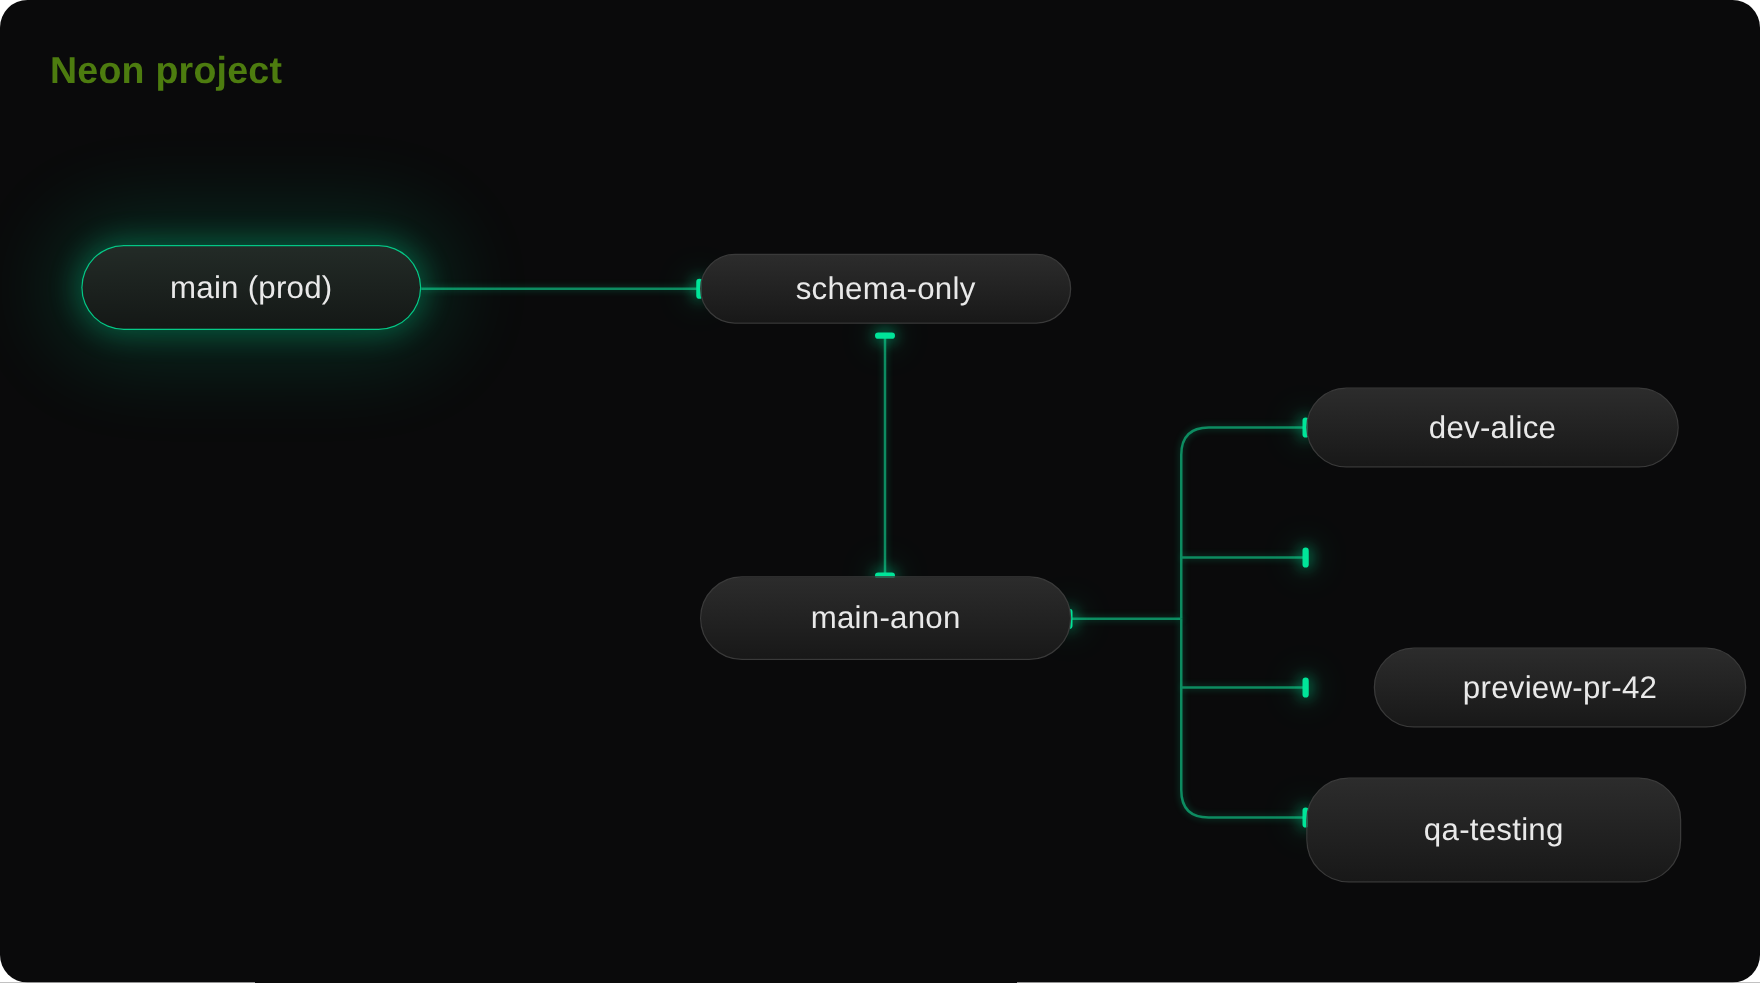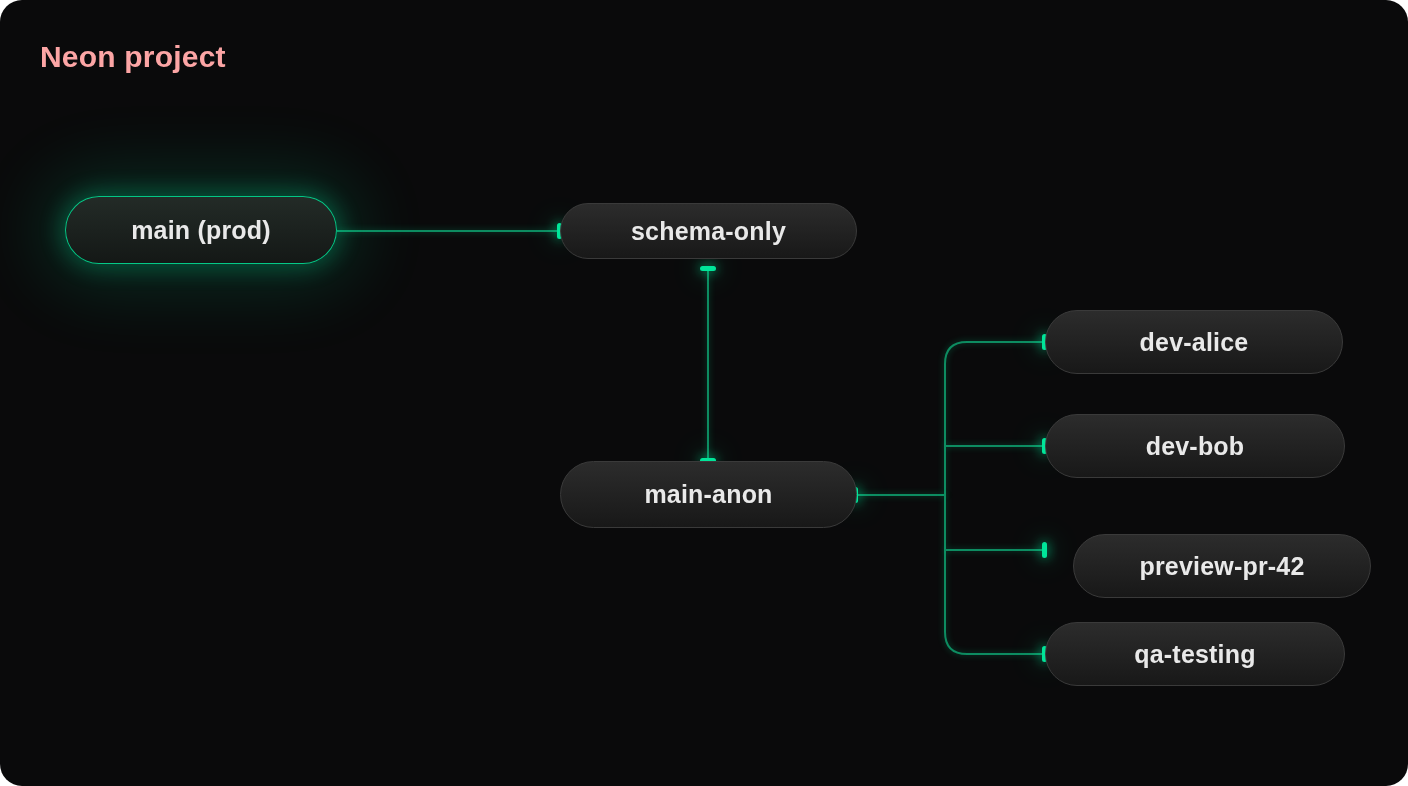--- a/index.html
+++ b/index.html
@@ -14,21 +14,21 @@
     background: #0a0a0b;
     border-radius: 22px;
     overflow: hidden;
   }
   .page-title {
     position: absolute;
     left: 40px; top: 40px;
     font-size: 30px;
     font-weight: 600;
     letter-spacing: 0.2px;
-    color: #fca5a5;
+    color: #4d7c0f;
   }
   .edges-layer {
     position: absolute;
     inset: 0;
     width: 1408px; height: 786px;
     pointer-events: none;
   }
   .edge {
     fill: none;
     stroke: #0d8c61;
@@ -45,37 +45,37 @@
     align-items: center;
     justify-content: center;
     background: linear-gradient(180deg, #2c2c2c 0%, #181818 100%);
     border: 1px solid #3a3a3a;
     border-radius: 34px;
     cursor: pointer;
   }
   .node-label {
     color: #e9e9e9;
     font-size: 25px;
-    font-weight: 700;
+    font-weight: 400;
     letter-spacing: 0.2px;
   }
   .node.primary {
     border: 1px solid rgba(0,229,153,0.85);
     background: linear-gradient(180deg, #232b27 0%, #141816 100%);
     box-shadow:
       0 0 22px 4px rgba(0,229,153,0.28),
       0 0 70px 26px rgba(0,229,153,0.14);
   }
   .n-main-prod     { left: 65px;   top: 196px; width: 272px; height: 68px; }
   .n-schema-only   { left: 560px;  top: 203px; width: 297px; height: 56px; }
   .n-main-anon     { left: 560px;  top: 461px; width: 297px; height: 67px; }
   .n-dev-alice     { left: 1045px; top: 310px; width: 298px; height: 64px; }
   .n-dev-bob       { left: 1045px; top: 414px; width: 300px; height: 64px; }
-  .n-preview-pr-42 { left: 1073px; top: 518px; width: 298px; height: 64px; margin-top: 16px; }
-  .n-qa-testing    { left: 1045px; top: 622px; width: 300px; height: 64px; }
+  .n-preview-pr-42 { left: 1099px; top: 518px; width: 298px; height: 64px; }
+  .n-qa-testing    { left: 1045px; top: 622px; width: 300px; height: 84px; }
 </style>
 </head>
 <body>
 
 <div class="frame">
 
   <div class="page-title">Neon project</div>
 
   <svg class="edges-layer" viewBox="0 0 1408 786" aria-hidden="true">
 
@@ -112,23 +112,20 @@
   </div>
 
   <div class="node n-dev-alice">
     <span class="node-label">dev-alice</span>
   </div>
 
   <div class="node n-main-anon">
     <span class="node-label">main-anon</span>
   </div>
 
-  <div class="node n-dev-bob">
-    <span class="node-label">dev-bob</span>
-  </div>
 
   <div class="node n-preview-pr-42">
     <span class="node-label">preview-pr-42</span>
   </div>
 
   <div class="node n-qa-testing">
     <span class="node-label">qa-testing</span>
   </div>
 
 </div>

